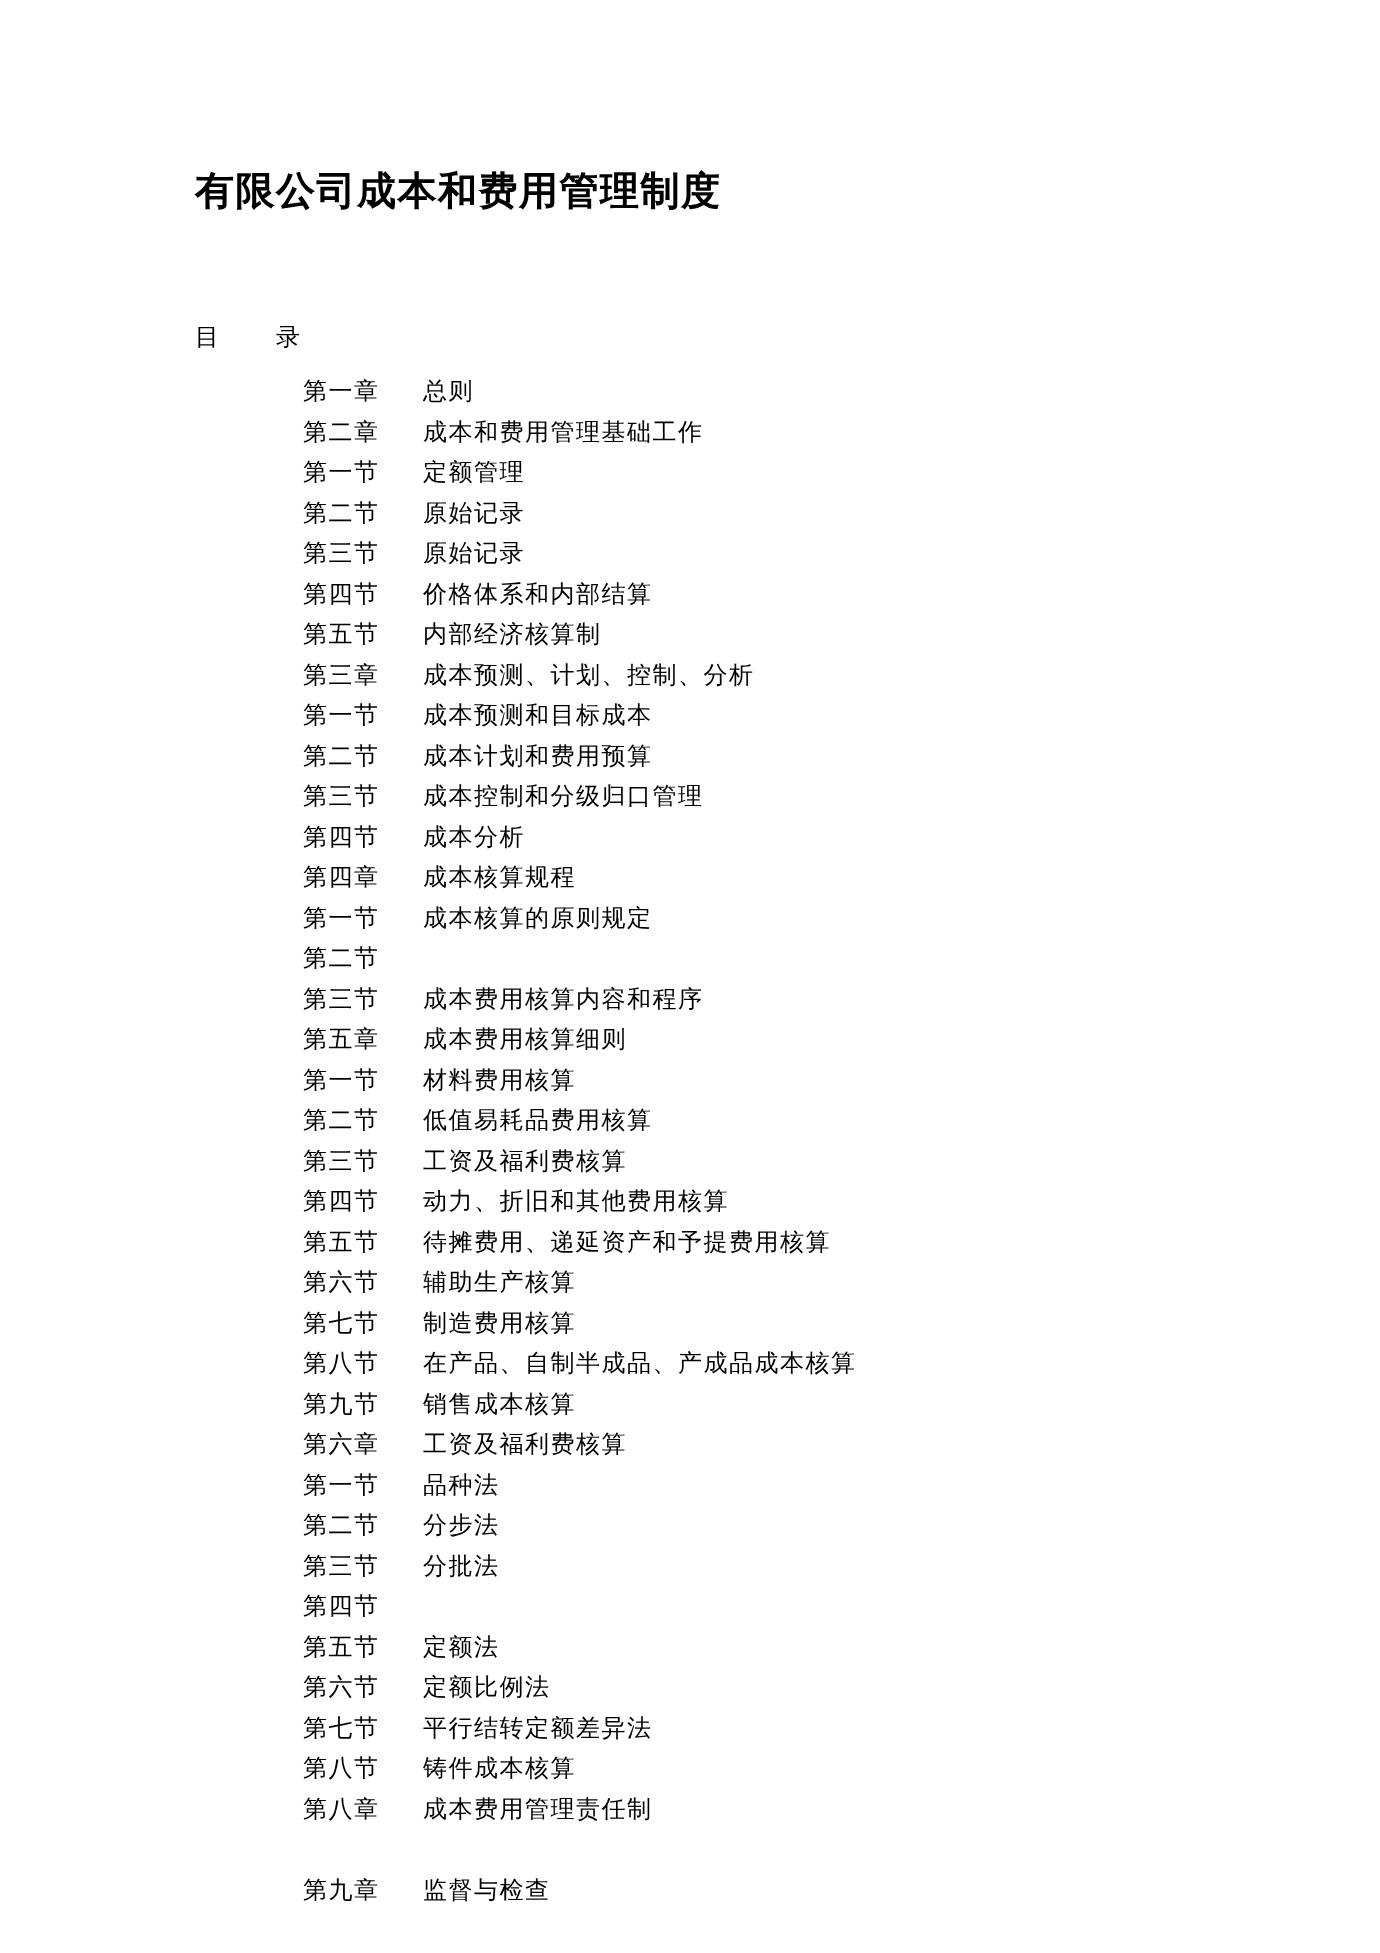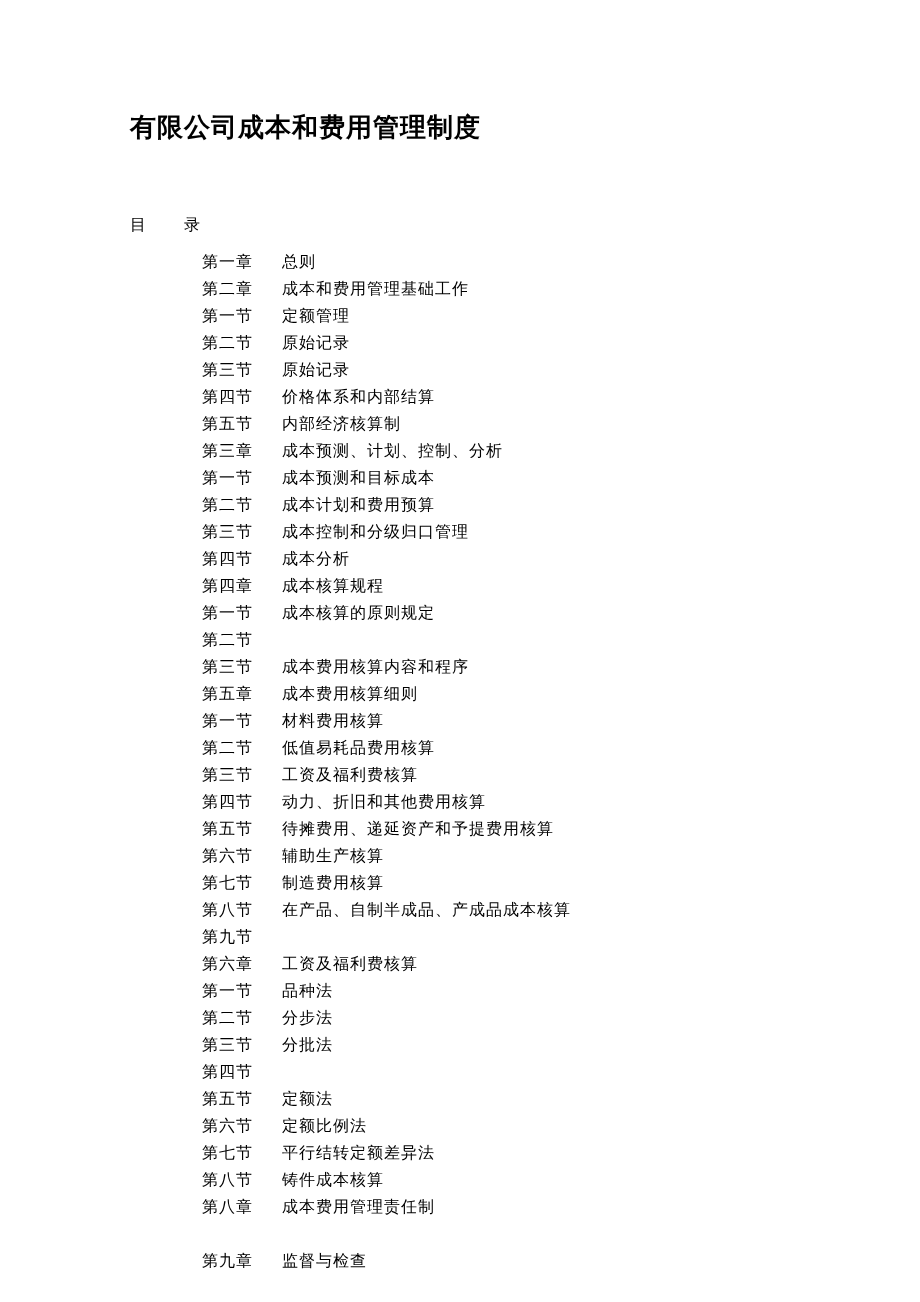--- a/index.html
+++ b/index.html
@@ -163,20 +163,21 @@
       <div class="toc-row">
         <span class="toc-label">第七节</span>
         <span class="toc-text">制造费用核算</span>
       </div>
       <div class="toc-row">
         <span class="toc-label">第八节</span>
         <span class="toc-text">在产品、自制半成品、产成品成本核算</span>
       </div>
       <div class="toc-row">
         <span class="toc-label">第九节</span>
+        <span class="toc-text">销售成本核算</span>
       </div>
       <div class="toc-row">
         <span class="toc-label">第六章</span>
         <span class="toc-text">工资及福利费核算</span>
       </div>
       <div class="toc-row">
         <span class="toc-label">第一节</span>
         <span class="toc-text">品种法</span>
       </div>
       <div class="toc-row">

